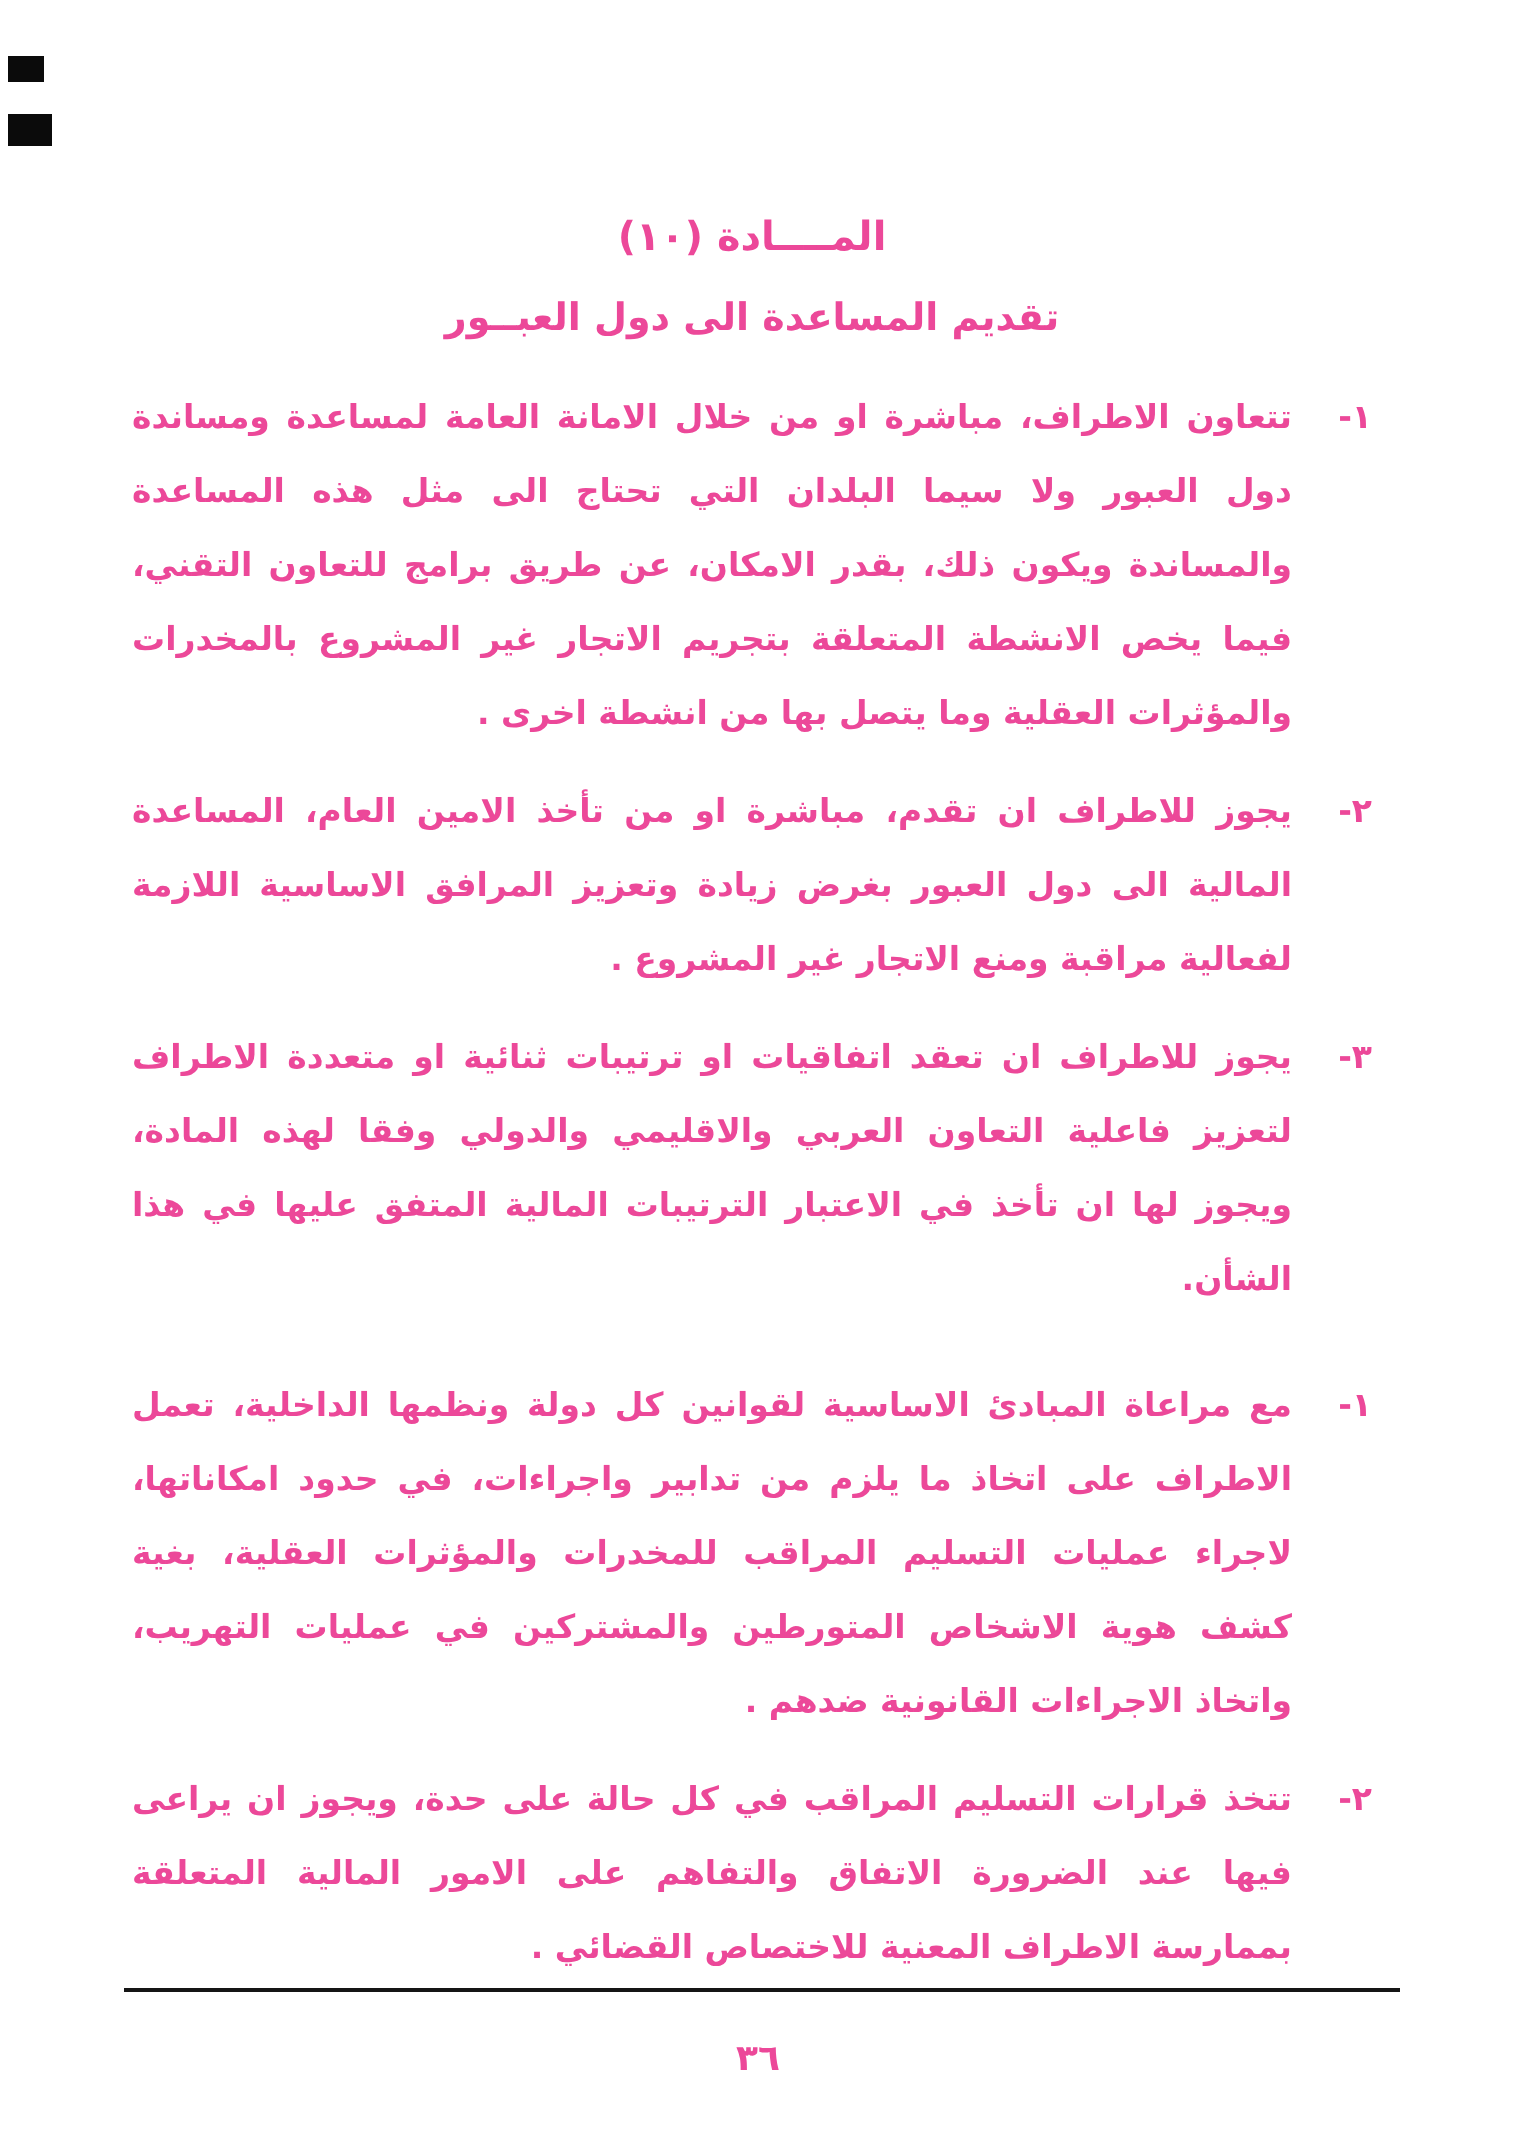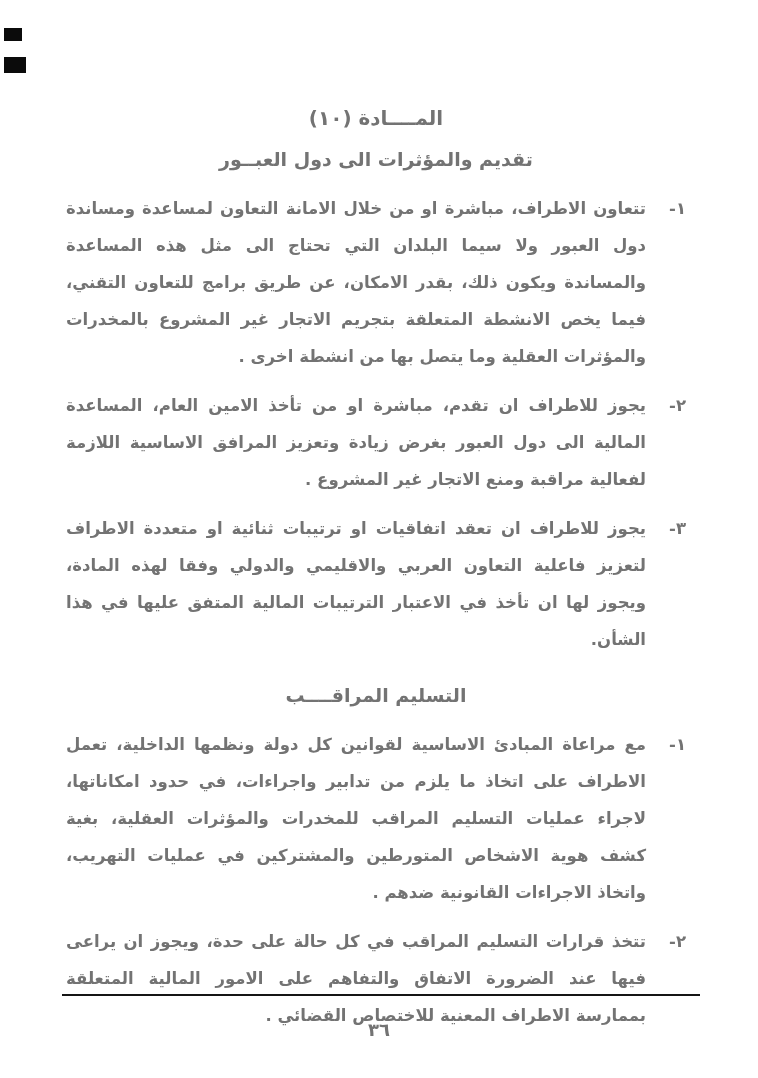--- a/index.html
+++ b/index.html
@@ -7,21 +7,21 @@
   body { display: flex; justify-content: center; }
 
   .page {
     width: 758px;
     height: 1078px;
     background: #ffffff;
     position: relative;
     overflow: hidden;
     direction: rtl;
     font-family: "DejaVu Sans", sans-serif;
-    color: #737373;
+    color: #ec4899;
   }
 
   .scan-artifact { position: absolute; background: #0b0b0b; }
   .artifact-1 { left: 4px; top: 28px; width: 18px; height: 13px; }
   .artifact-2 { left: 4px; top: 57px; width: 22px; height: 16px; }
 
   .content {
     position: absolute;
     top: 106px;
     right: 72px;
@@ -93,39 +93,38 @@
 
 <div class="page">
 
   <div class="scan-artifact artifact-1"></div>
   <div class="scan-artifact artifact-2"></div>
 
   <div class="content">
 
     <section class="article">
       <h1 class="article-title">المــــادة (١٠)</h1>
-      <h2 class="article-subtitle">تقديم والمؤثرات الى دول العبــور</h2>
+      <h2 class="article-subtitle">تقديم المساعدة الى دول العبــور</h2>
       <ol class="items">
         <li class="item">
           <span class="item-num">١-</span>
-          <span class="item-text">تتعاون الاطراف، مباشرة او من خلال الامانة التعاون لمساعدة ومساندة دول العبور ولا سيما البلدان التي تحتاج الى مثل هذه المساعدة والمساندة ويكون ذلك، بقدر الامكان، عن طريق برامج للتعاون التقني، فيما يخص الانشطة المتعلقة بتجريم الاتجار غير المشروع بالمخدرات والمؤثرات العقلية وما يتصل بها من انشطة اخرى .</span>
+          <span class="item-text">تتعاون الاطراف، مباشرة او من خلال الامانة العامة لمساعدة ومساندة دول العبور ولا سيما البلدان التي تحتاج الى مثل هذه المساعدة والمساندة ويكون ذلك، بقدر الامكان، عن طريق برامج للتعاون التقني، فيما يخص الانشطة المتعلقة بتجريم الاتجار غير المشروع بالمخدرات والمؤثرات العقلية وما يتصل بها من انشطة اخرى .</span>
         </li>
         <li class="item">
           <span class="item-num">٢-</span>
           <span class="item-text">يجوز للاطراف ان تقدم، مباشرة او من تأخذ الامين العام، المساعدة المالية الى دول العبور بغرض زيادة وتعزيز المرافق الاساسية اللازمة لفعالية مراقبة ومنع الاتجار غير المشروع .</span>
         </li>
         <li class="item">
           <span class="item-num">٣-</span>
           <span class="item-text">يجوز للاطراف ان تعقد اتفاقيات او ترتيبات ثنائية او متعددة الاطراف لتعزيز فاعلية التعاون العربي والاقليمي والدولي وفقا لهذه المادة، ويجوز لها ان تأخذ في الاعتبار الترتيبات المالية المتفق عليها في هذا الشأن.</span>
         </li>
       </ol>
     </section>
 
     <section class="article">
-      <h2 class="article-subtitle">التسليم المراقــــب</h2>
       <ol class="items">
         <li class="item">
           <span class="item-num">١-</span>
           <span class="item-text">مع مراعاة المبادئ الاساسية لقوانين كل دولة ونظمها الداخلية، تعمل الاطراف على اتخاذ ما يلزم من تدابير واجراءات، في حدود امكاناتها، لاجراء عمليات التسليم المراقب للمخدرات والمؤثرات العقلية، بغية كشف هوية الاشخاص المتورطين والمشتركين في عمليات التهريب، واتخاذ الاجراءات القانونية ضدهم .</span>
         </li>
         <li class="item">
           <span class="item-num">٢-</span>
           <span class="item-text">تتخذ قرارات التسليم المراقب في كل حالة على حدة، ويجوز ان يراعى فيها عند الضرورة الاتفاق والتفاهم على الامور المالية المتعلقة بممارسة الاطراف المعنية للاختصاص القضائي .</span>
         </li>
       </ol>

